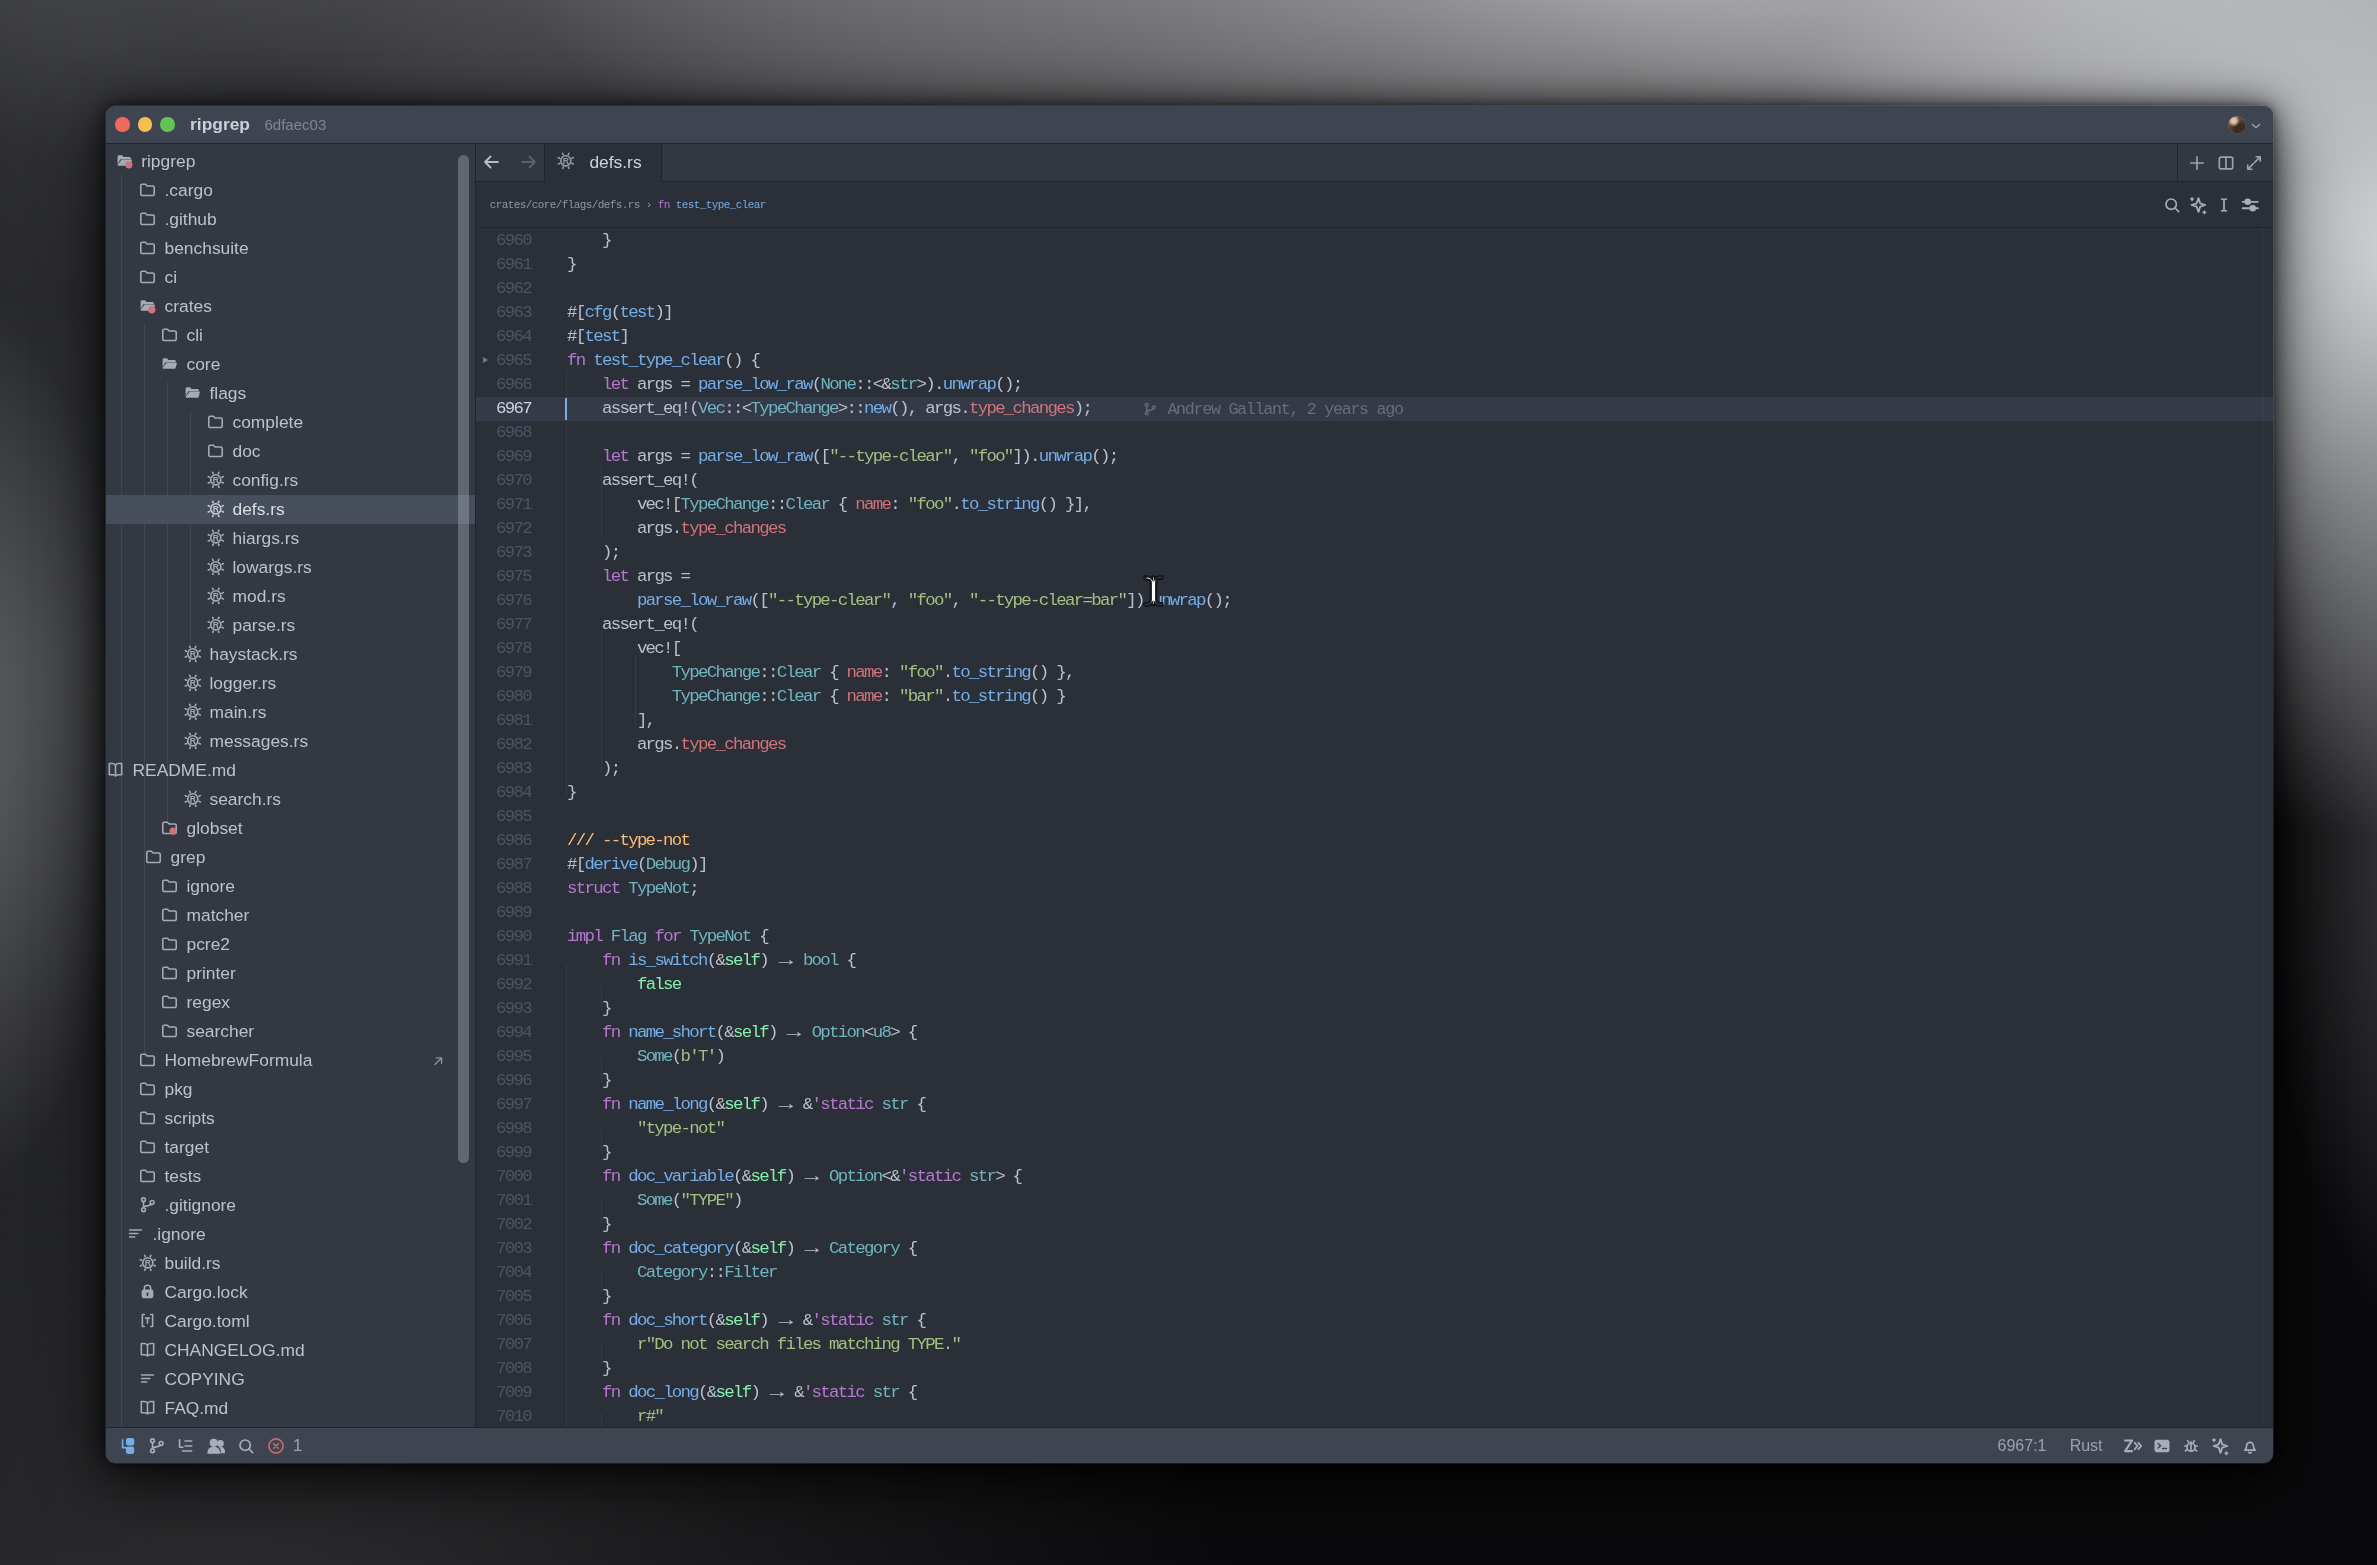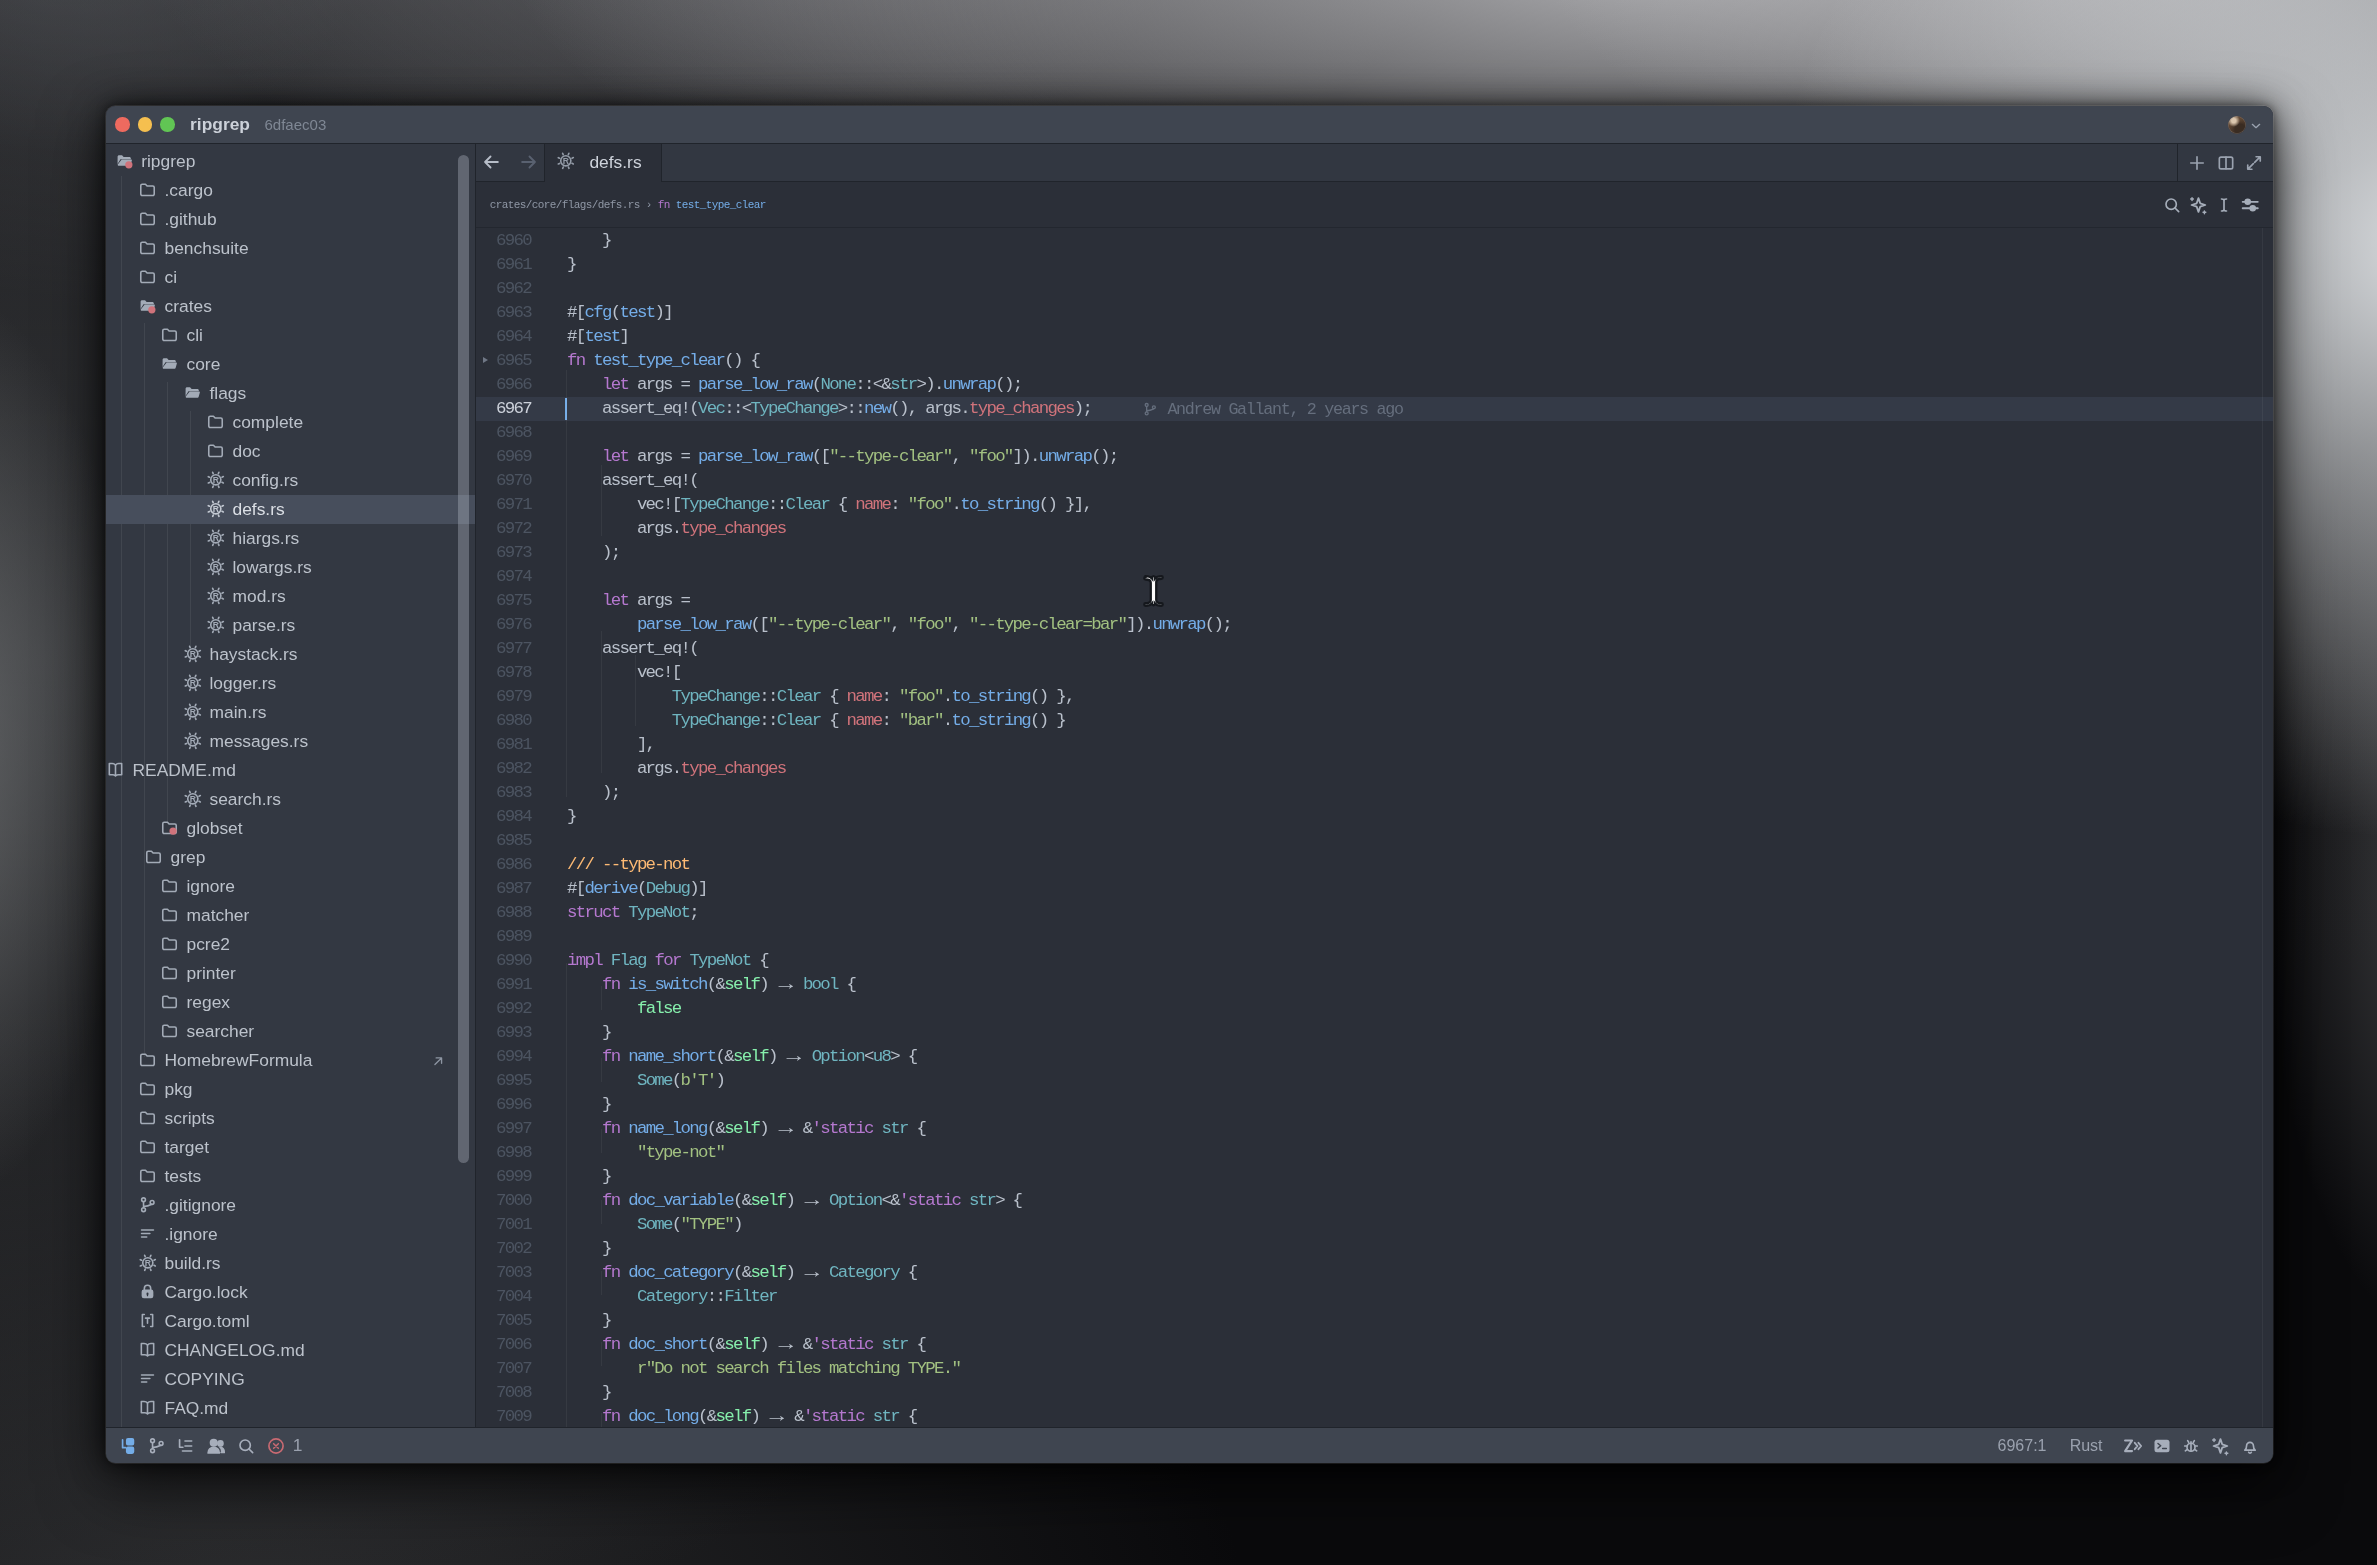--- a/index.html
+++ b/index.html
@@ -301,21 +301,21 @@
               </svg></span>target</div>
 <div class="row" style="padding-left:32px"><span class="ic"><svg width="19" height="19" viewBox="0 0 24 24" fill="none" stroke="currentColor" stroke-width="2" stroke-linecap="round" stroke-linejoin="round">
                 <path d="M3.5 7.2a1.8 1.8 0 0 1 1.8-1.8h4.1l2.1 2.2h7.2a1.8 1.8 0 0 1 1.8 1.8v8.4a1.8 1.8 0 0 1-1.8 1.8H5.3a1.8 1.8 0 0 1-1.8-1.8z"></path>
               </svg></span>tests</div>
 <div class="row" style="padding-left:32px"><span class="ic"><svg width="19" height="19" viewBox="0 0 24 24" fill="none" stroke="currentColor" stroke-width="2" stroke-linecap="round" stroke-linejoin="round">
                 <circle cx="7" cy="6" r="2.4"></circle>
                 <circle cx="7" cy="18.6" r="2.4"></circle>
                 <circle cx="17.8" cy="9.4" r="2.4"></circle>
                 <path d="M7 8.6v7.6M7 14.6c6.5-.4 8.6-2 10.4-2.9"></path>
               </svg></span>.gitignore</div>
-<div class="row" style="padding-left:32px"><span class="ic"><svg width="19" height="19" viewBox="0 0 24 24" fill="none" stroke="currentColor" stroke-width="2" stroke-linecap="round" stroke-linejoin="round">
+<div class="row" style="padding-left:20px"><span class="ic"><svg width="19" height="19" viewBox="0 0 24 24" fill="none" stroke="currentColor" stroke-width="2" stroke-linecap="round" stroke-linejoin="round">
                 <path d="M4.5 7.5h15M4.5 12h10.5M4.5 16.5h6.5"></path>
               </svg></span>.ignore</div>
 <div class="row" style="padding-left:32px"><span class="ic"><svg width="19.6" height="19.6" viewBox="0 0 24 24" fill="none" stroke="currentColor" stroke-width="2" stroke-linecap="round" stroke-linejoin="round" style="font-size:24px">
                 <circle cx="12" cy="12" r="6.2"></circle>
                 <path d="M19.6 15.1L21.2 15.8"></path>
                 <path d="M15.2 19.6L15.9 21.2"></path>
                 <path d="M8.9 19.6L8.2 21.2"></path>
                 <path d="M4.4 15.2L2.8 15.9"></path>
                 <path d="M4.4 8.9L2.8 8.2"></path>
                 <path d="M8.8 4.4L8.1 2.8"></path>
@@ -468,24 +468,20 @@
             </div>
 <div class="ln">
               <span class="num">6972</span>
               <span class="code">        args.<span class="p">type_changes</span></span>
             </div>
 <div class="ln">
               <span class="num">6973</span>
               <span class="code">    );</span>
             </div>
 <div class="ln">
-              <span class="num">6974</span>
-              <span class="code"></span>
-            </div>
-<div class="ln">
               <span class="num">6975</span>
               <span class="code">    <span class="k">let</span> args =</span>
             </div>
 <div class="ln">
               <span class="num">6976</span>
               <span class="code">        <span class="f">parse_low_raw</span>([<span class="s">"--type-clear"</span>, <span class="s">"foo"</span>, <span class="s">"--type-clear=bar"</span>]).<span class="f">unwrap</span>();</span>
             </div>
 <div class="ln">
               <span class="num">6977</span>
               <span class="code">    assert_eq!(</span>

